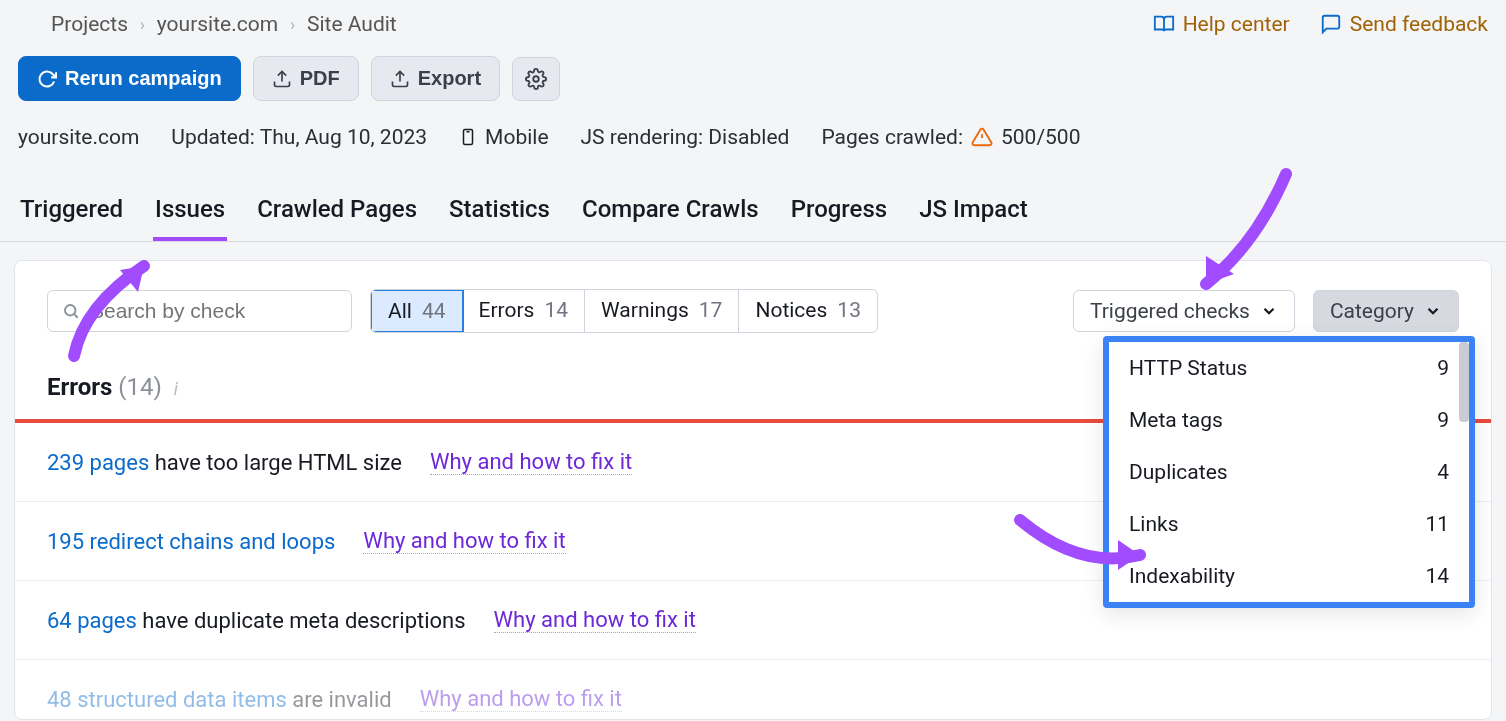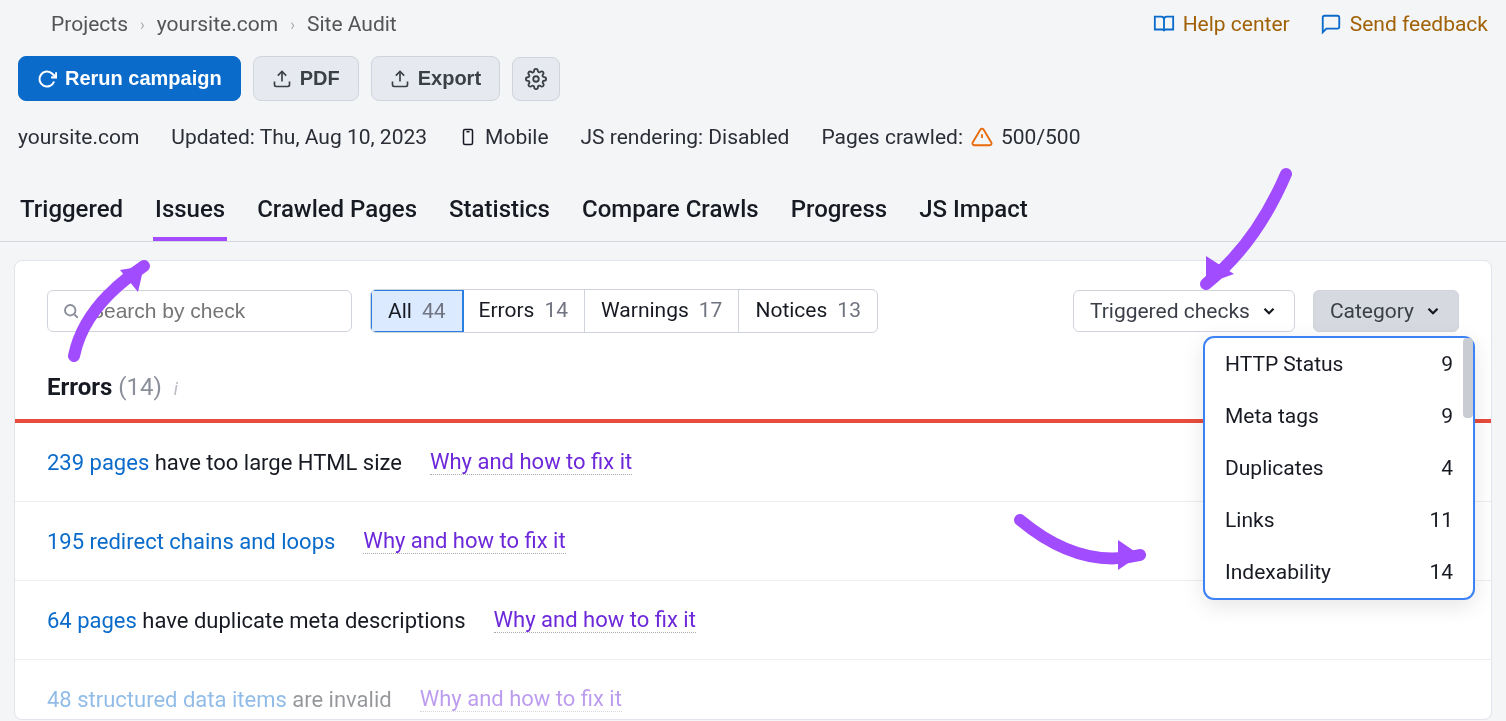--- a/index.html
+++ b/index.html
@@ -222,24 +222,24 @@
   border-bottom: 1px dotted #aaa;
   cursor: pointer;
 }
 .issue-list .row.faded { opacity: .45; }
 
 
 .popover {
   position: absolute;
   top: 75px;
   right: 16px;
-  width: 272px;
+  width: 372px;
   background: #fff;
-  border: 2px solid #3b82f6;
-  border-radius: 11px;
+  border: 6px solid #3b82f6;
+  border-radius: 4px;
   box-shadow: 0 6px 22px rgba(0,0,0,.1);
   z-index: 50;
 }
 .popover .item {
   display: flex;
   justify-content: space-between;
   padding: 14px 20px;
   font-size: 21px;
   cursor: pointer;
 }

